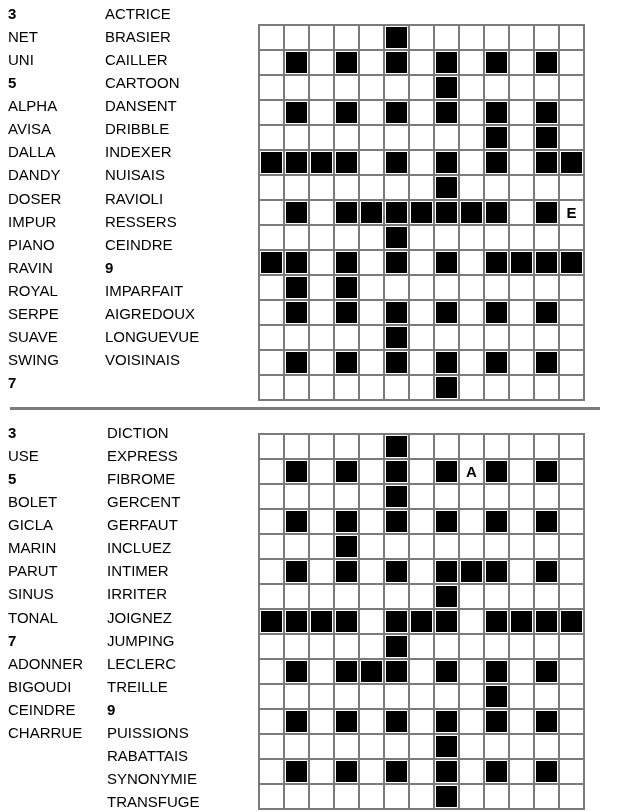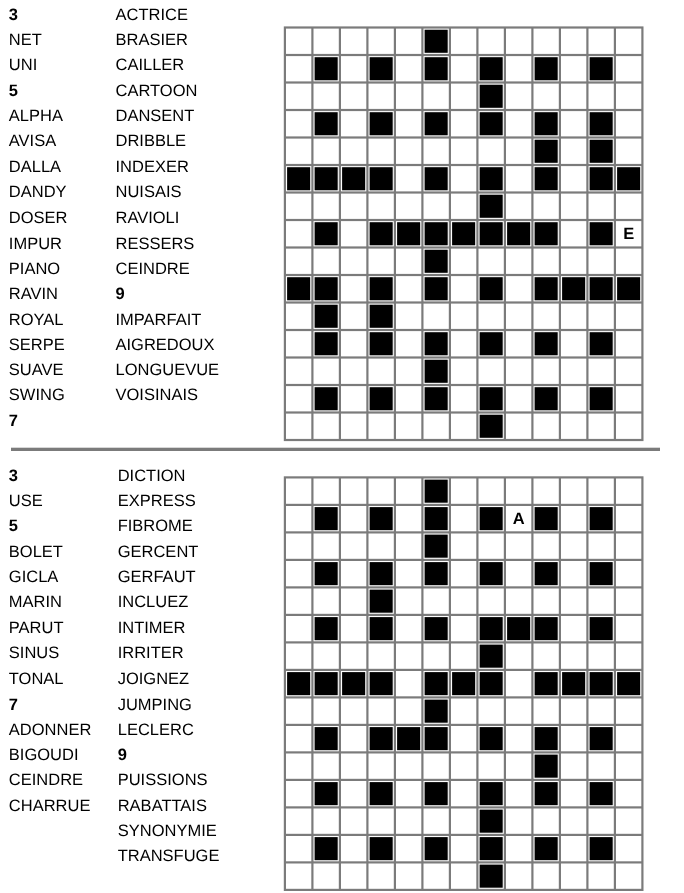--- a/index.html
+++ b/index.html
@@ -323,20 +323,21 @@
         <div class="wline">EXPRESS</div>
         <div class="wline">FIBROME</div>
         <div class="wline">GERCENT</div>
         <div class="wline">GERFAUT</div>
         <div class="wline">INCLUEZ</div>
         <div class="wline">INTIMER</div>
         <div class="wline">IRRITER</div>
         <div class="wline">JOIGNEZ</div>
         <div class="wline">JUMPING</div>
         <div class="wline">LECLERC</div>
+        <div class="wline">TREILLE</div>
         <div class="wline hdr">9</div>
         <div class="wline">PUISSIONS</div>
         <div class="wline">RABATTAIS</div>
         <div class="wline">SYNONYMIE</div>
         <div class="wline">TRANSFUGE</div>
       </div>
     <div class="grid" id="grid2">
         <div class="cell"></div>
         <div class="cell"></div>
         <div class="cell"></div>

